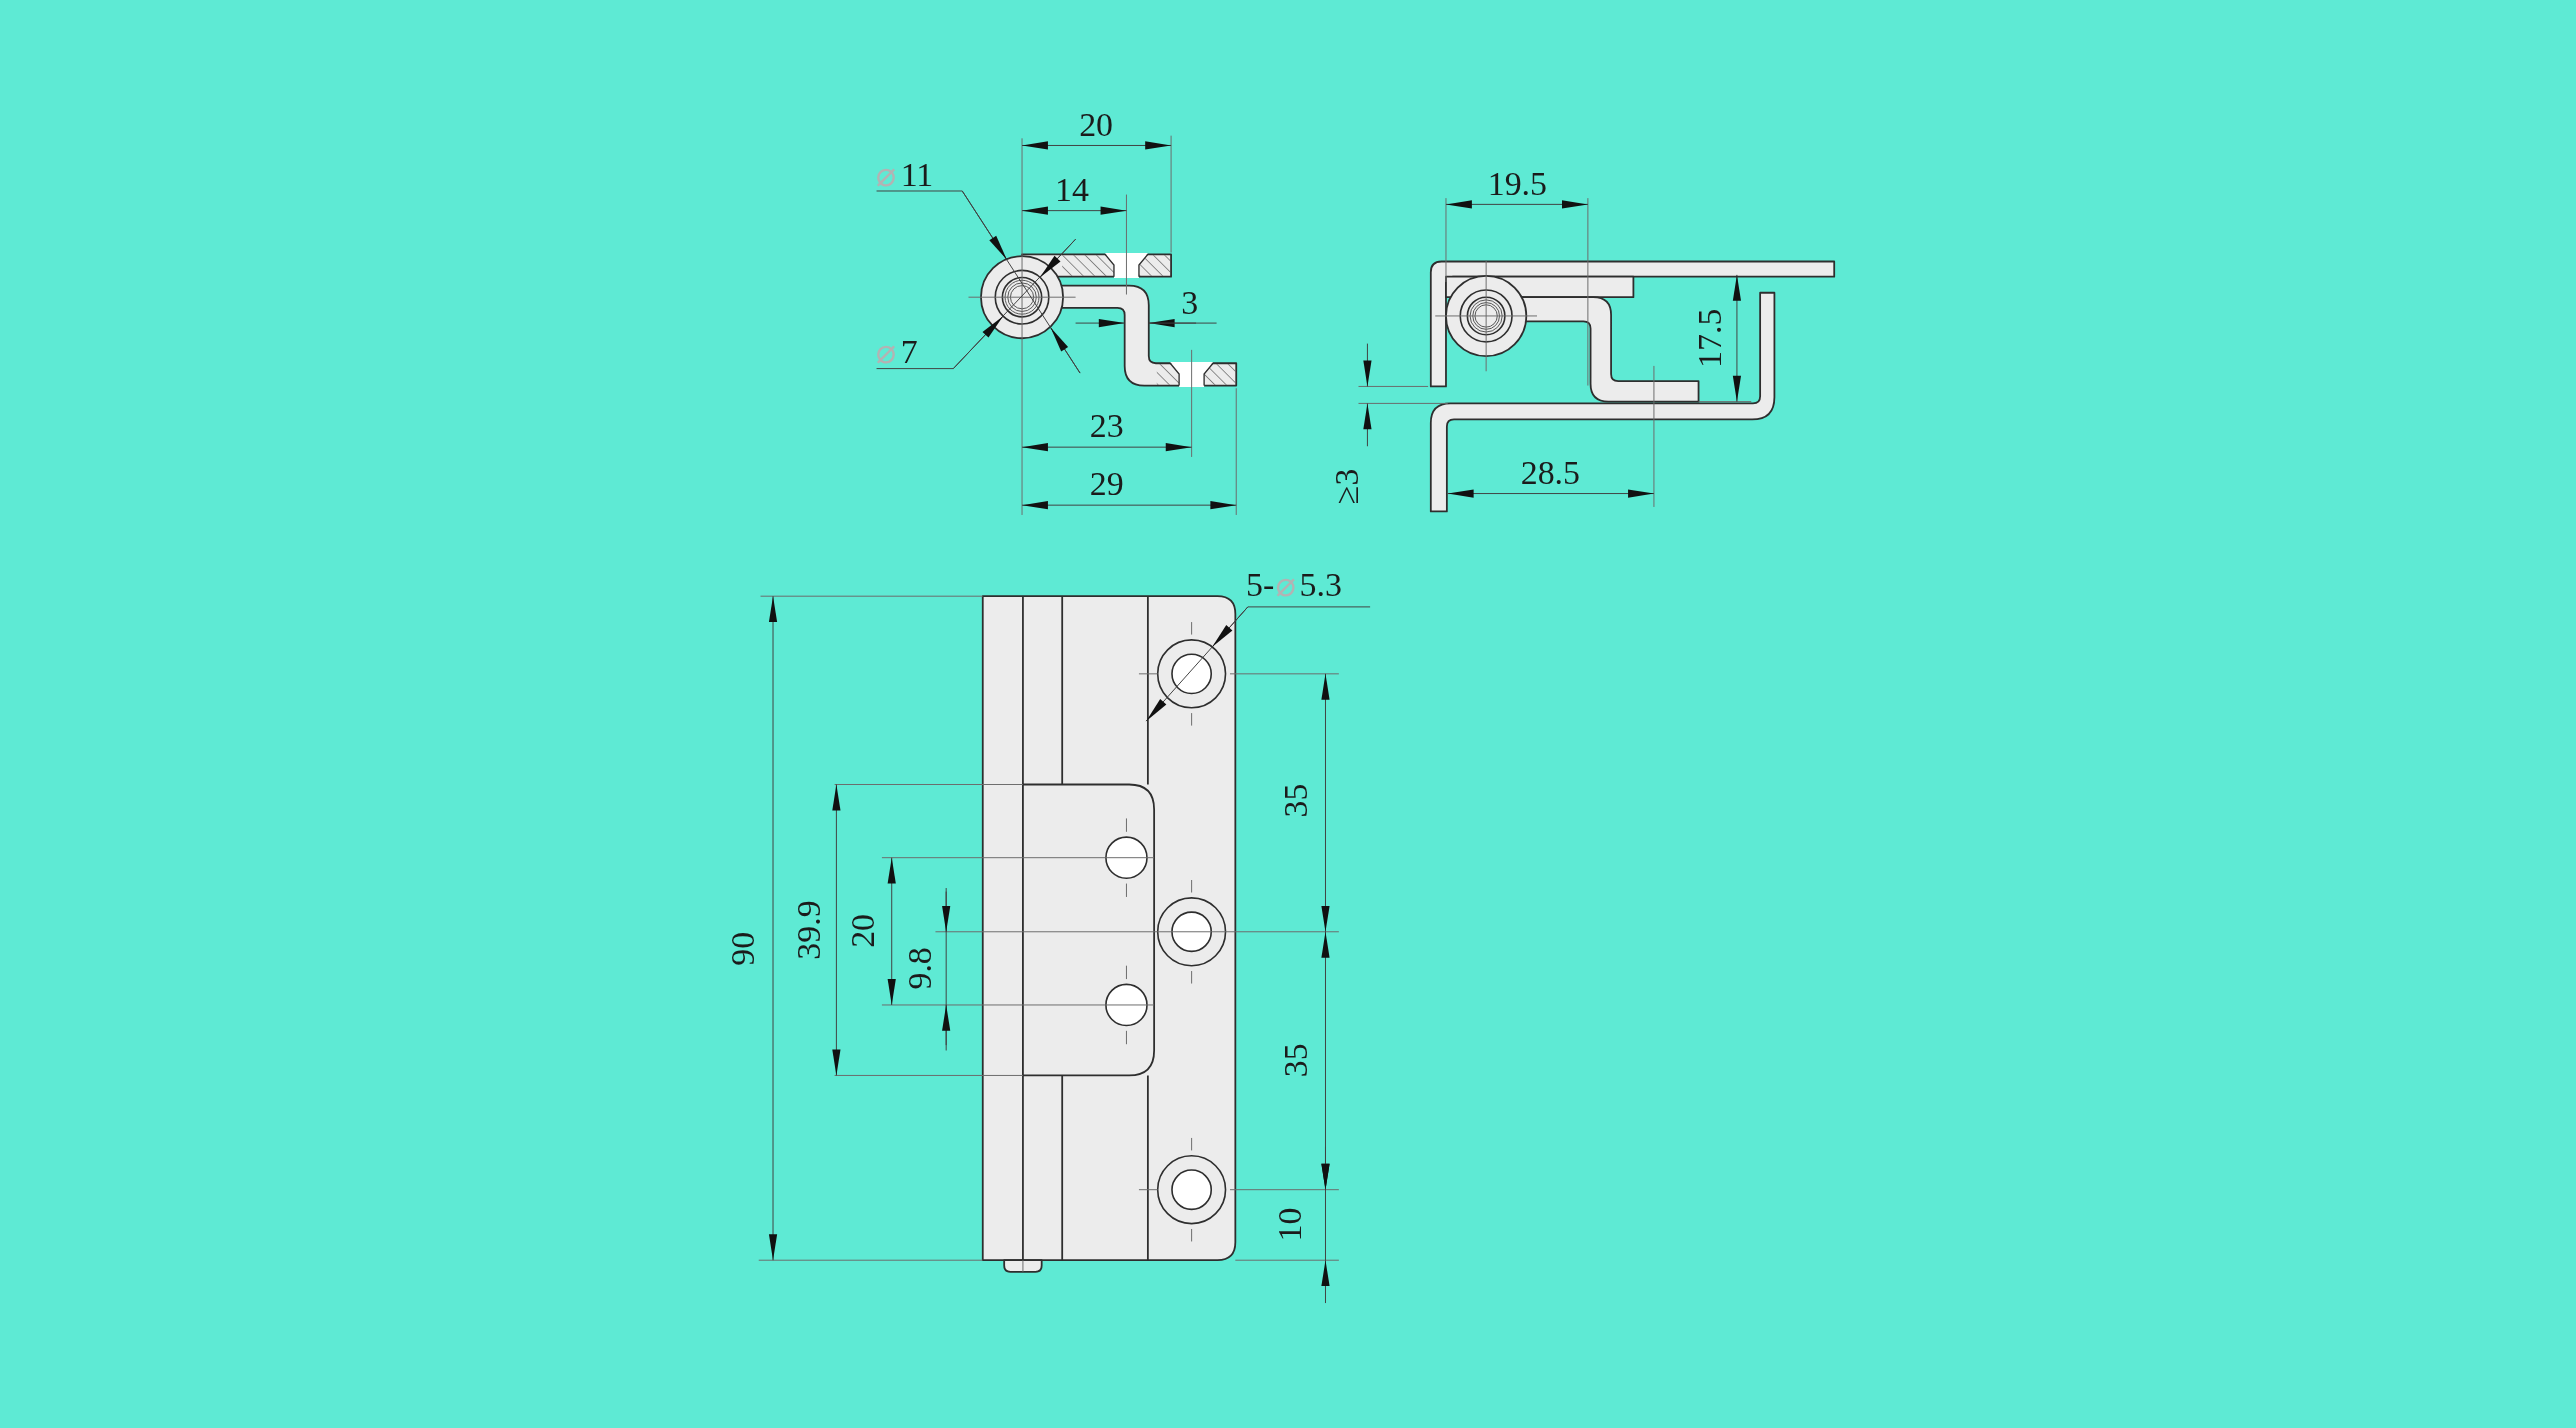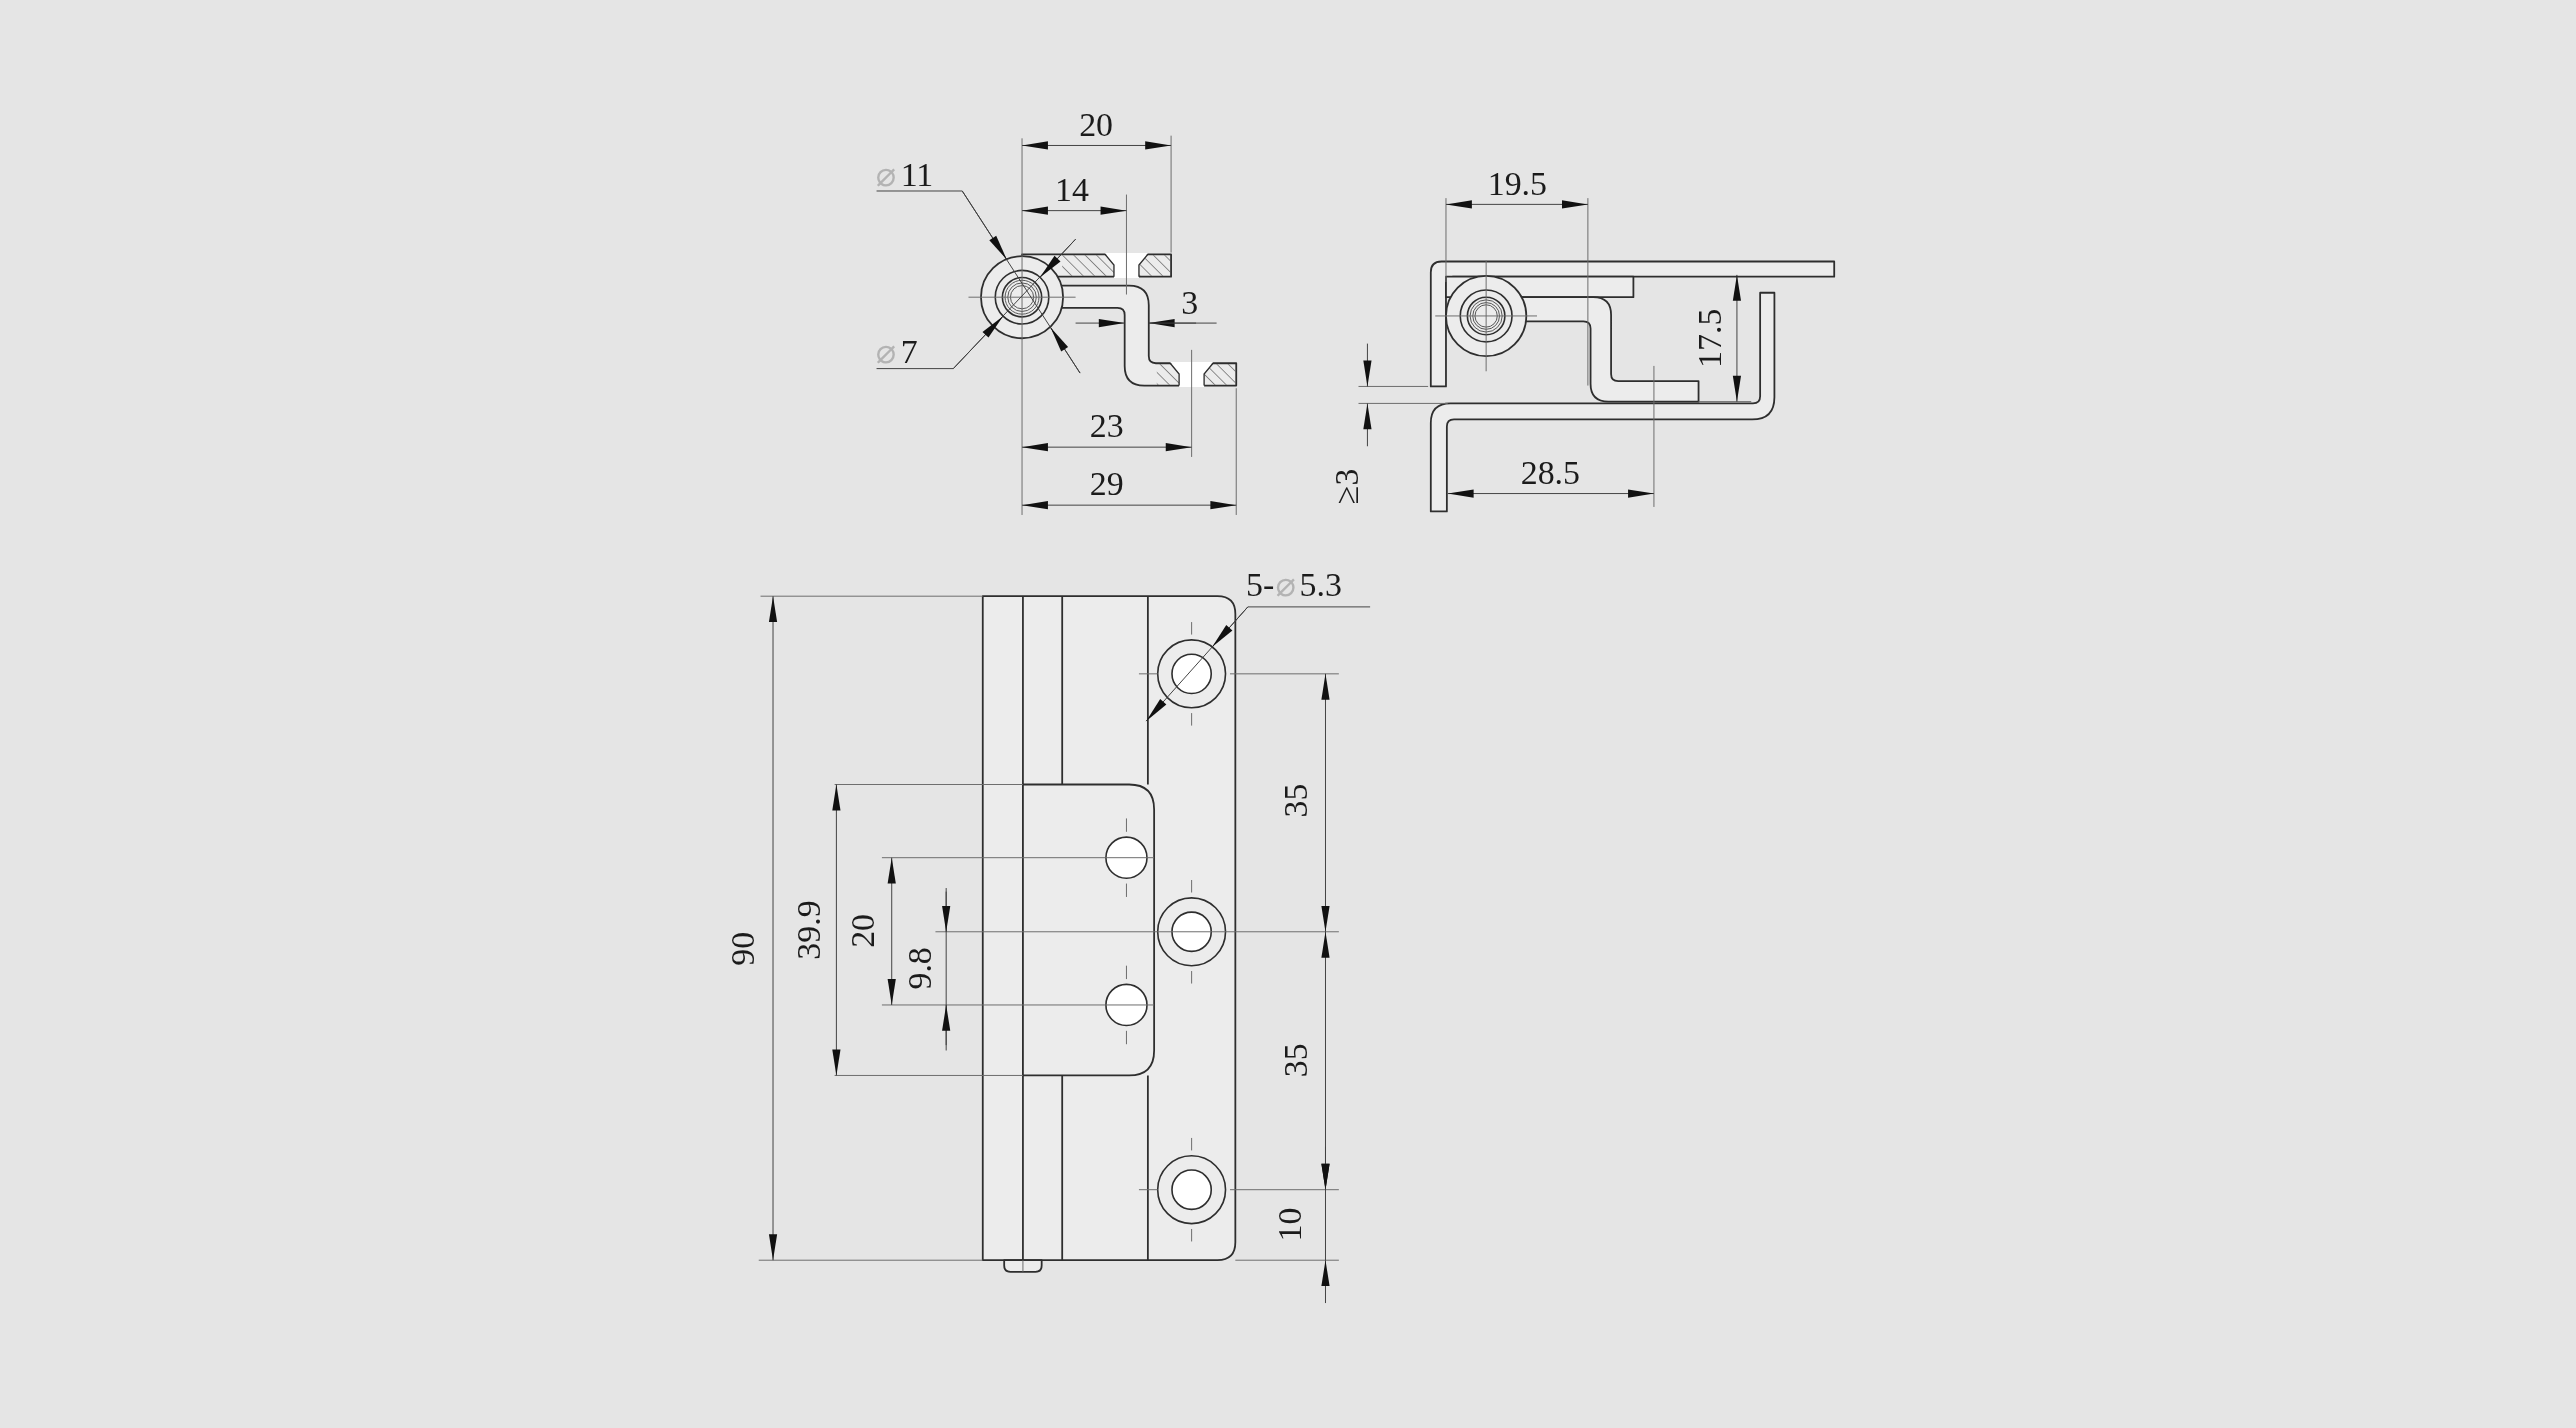--- a/index.html
+++ b/index.html
@@ -1,16 +1,16 @@
 <!DOCTYPE html>
 <html style="font-size:14.3px"><head>
 <meta charset="utf-8">
 <style>
   html,body{margin:0;padding:0;background:#ffffff;}
-  .stage{position:relative;width:2576px;height:1428px;background:#e5e5e5;overflow:hidden;}
+  .stage{position:relative;width:2576px;height:1428px;background:#5eead4;overflow:hidden;}
   svg{display:block;}
   .ol   {fill:#ececec;stroke:#2e2e2e;stroke-width:2;stroke-linejoin:round;}
   .lin  {fill:none;stroke:#2e2e2e;stroke-width:2;stroke-linejoin:round;}
   .ring {fill:none;stroke:#2e2e2e;stroke-width:1.8;}
   .ringt{fill:none;stroke:#555;stroke-width:1.1;}
   .thin {fill:none;stroke:#6b6b6b;stroke-width:1.1;}
   .dim  {fill:none;stroke:#404040;stroke-width:1.1;}
   .cham {fill:none;stroke:#2e2e2e;stroke-width:1.5;}
   .wh   {fill:#ffffff;stroke:none;}
   text.d{font-family:"Liberation Serif","DejaVu Serif",serif;font-size:38px;fill:#1b1b1b;}

